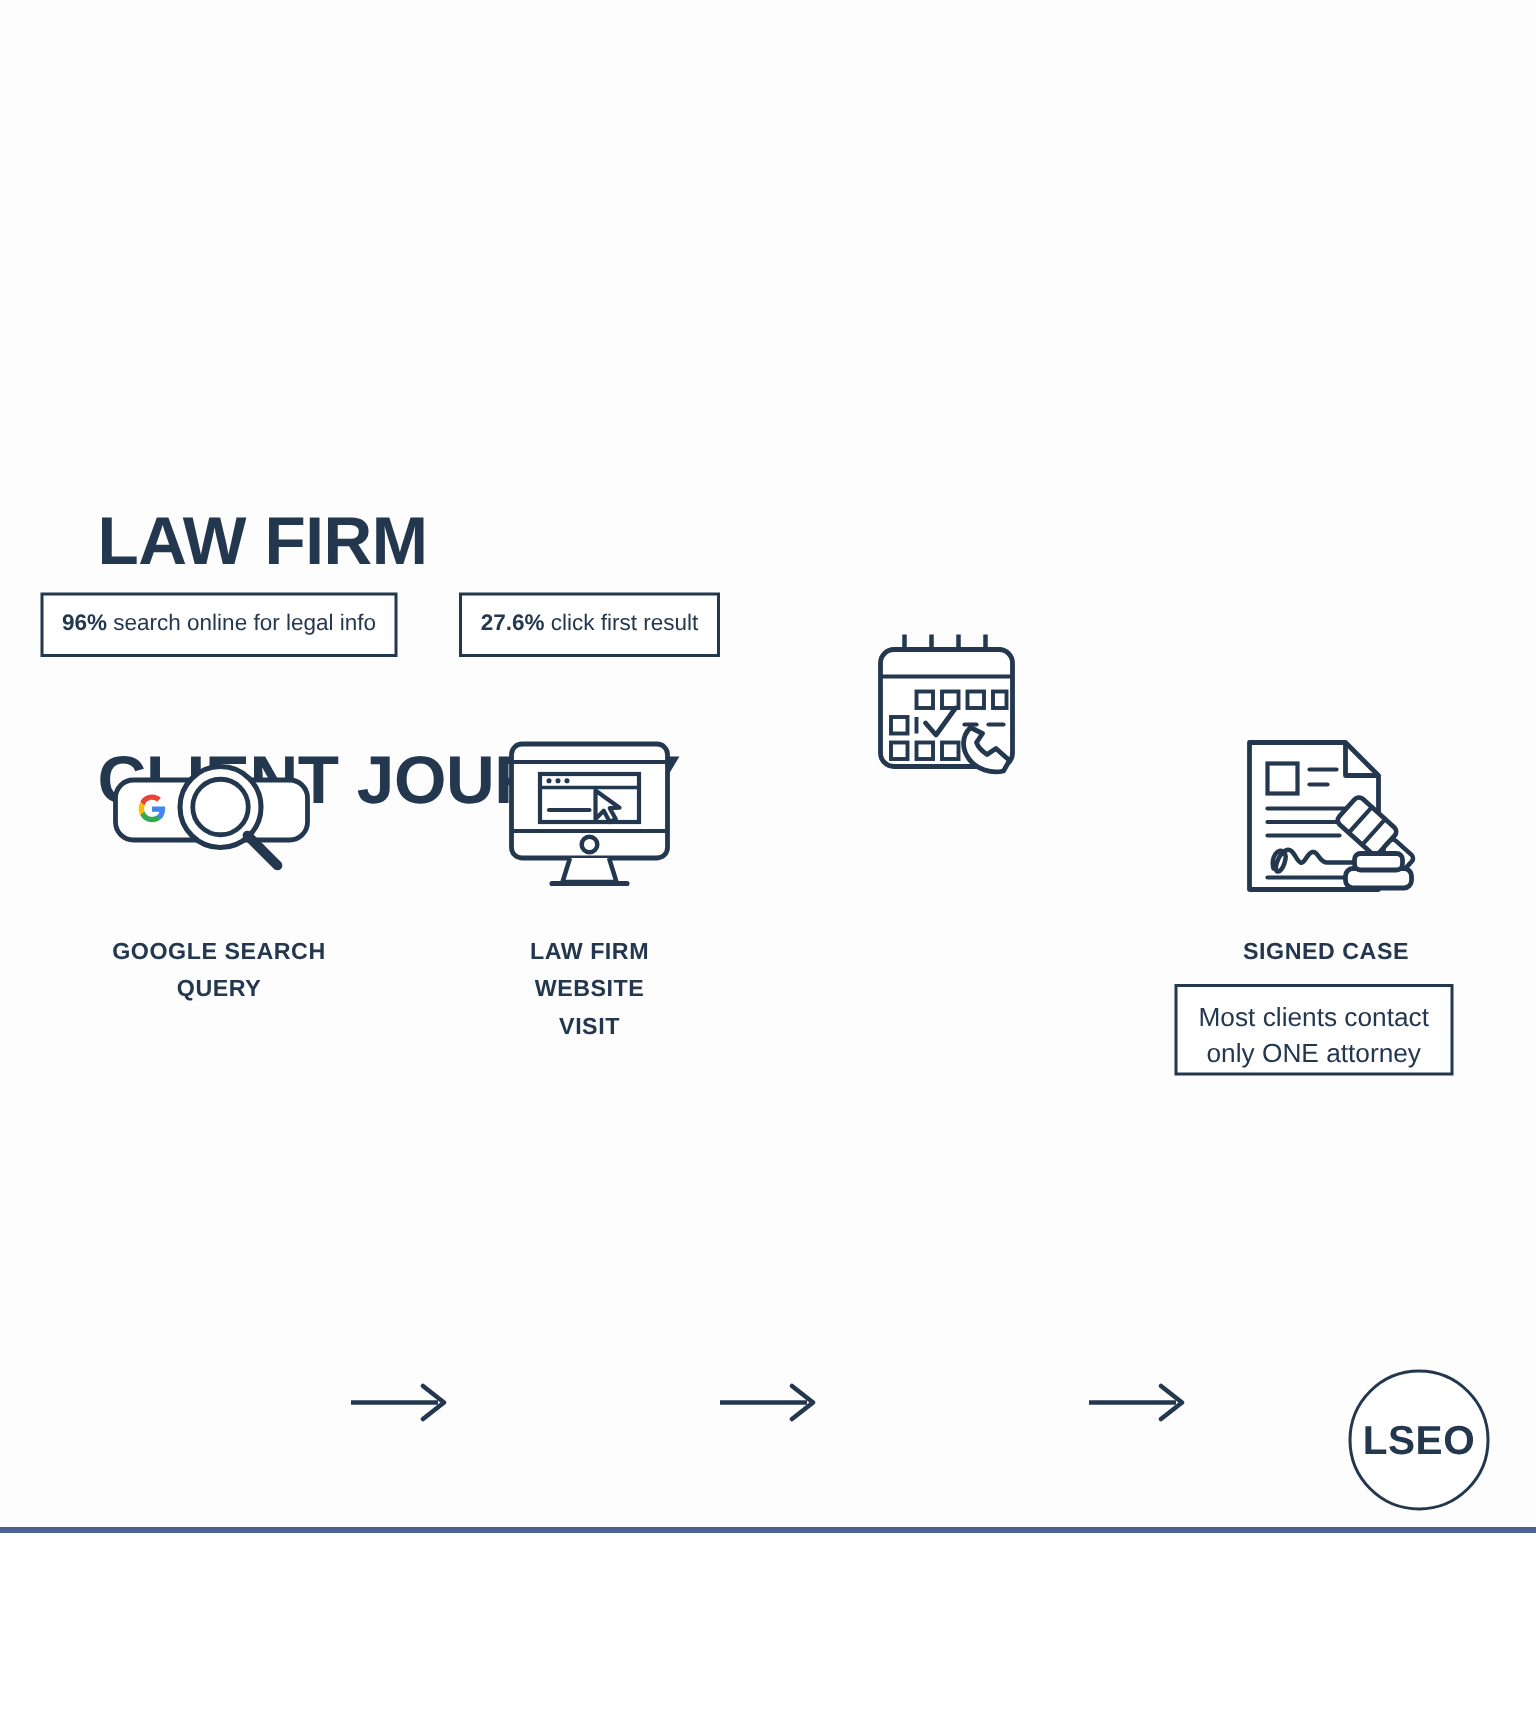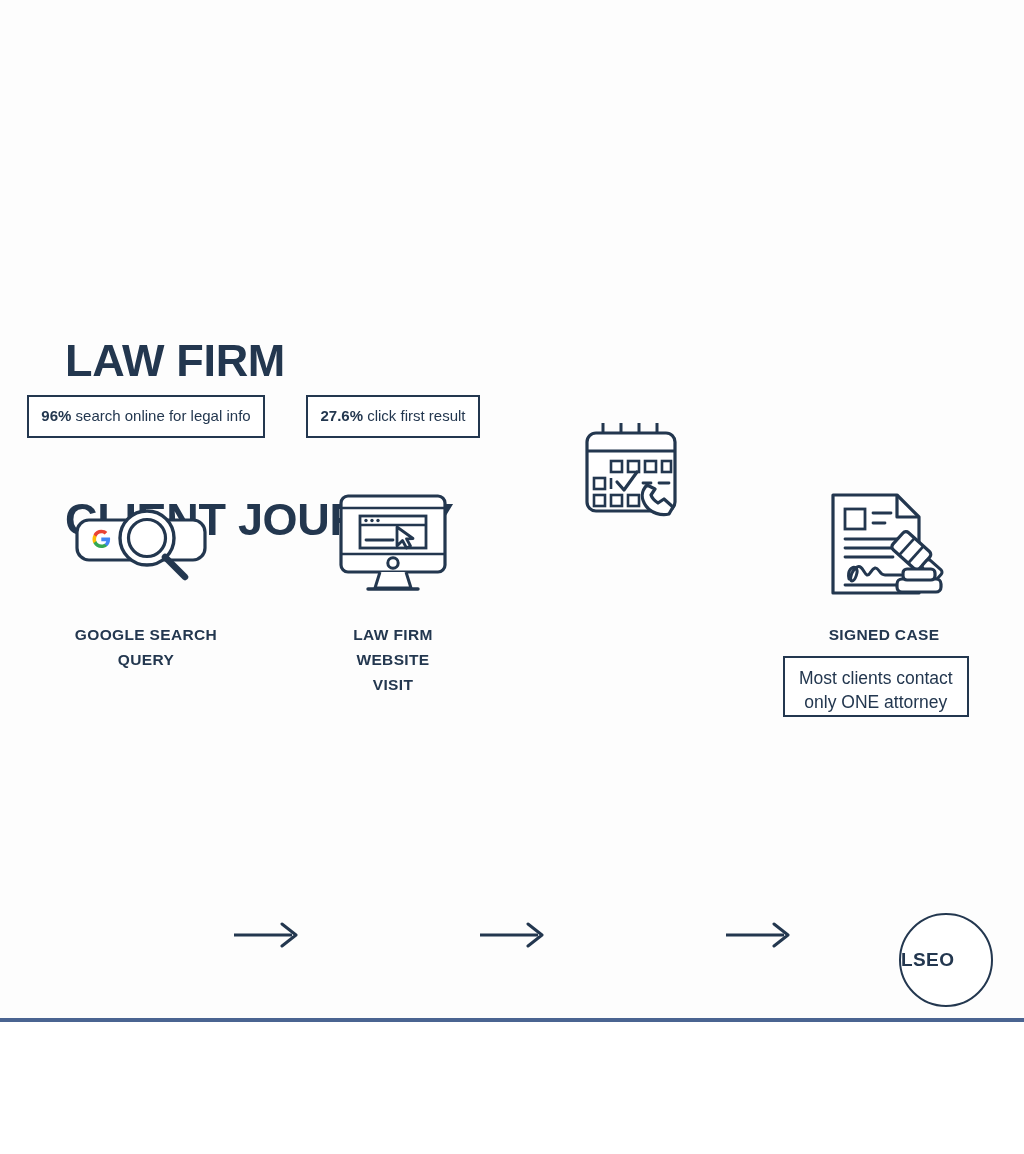--- a/index.html
+++ b/index.html
@@ -128,21 +128,22 @@
   .lseo {
     position: absolute;
     left: 899px;
     top: 913px;
     width: 90px;
     height: 90px;
     border: 2.5px solid #23374f;
     border-radius: 50%;
     display: flex;
     align-items: center;
-    font-size: 19px;
+    justify-content: center;
+    font-size: 27px;
     font-weight: bold;
     letter-spacing: 0.4px;
     color: #23374f;
     background: #ffffff;
   }
 
   
   .divider {
     position: absolute;
     left: 0;

